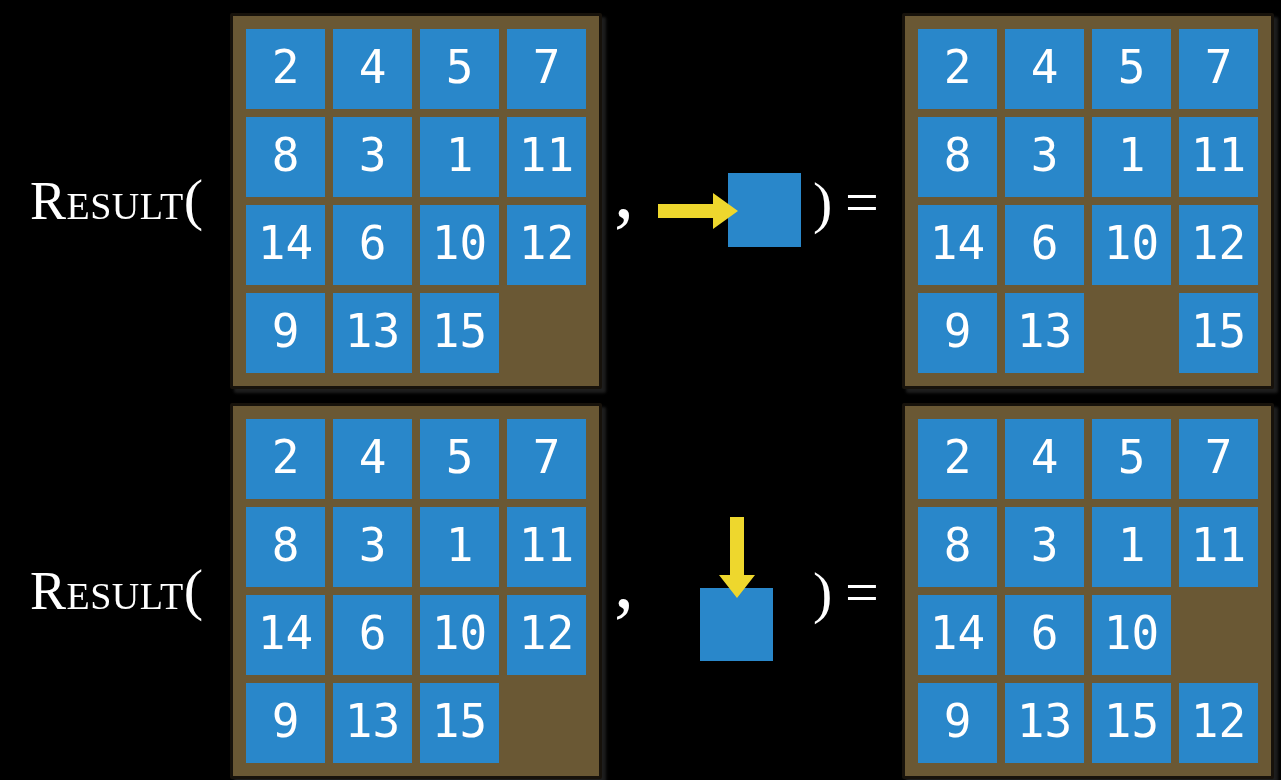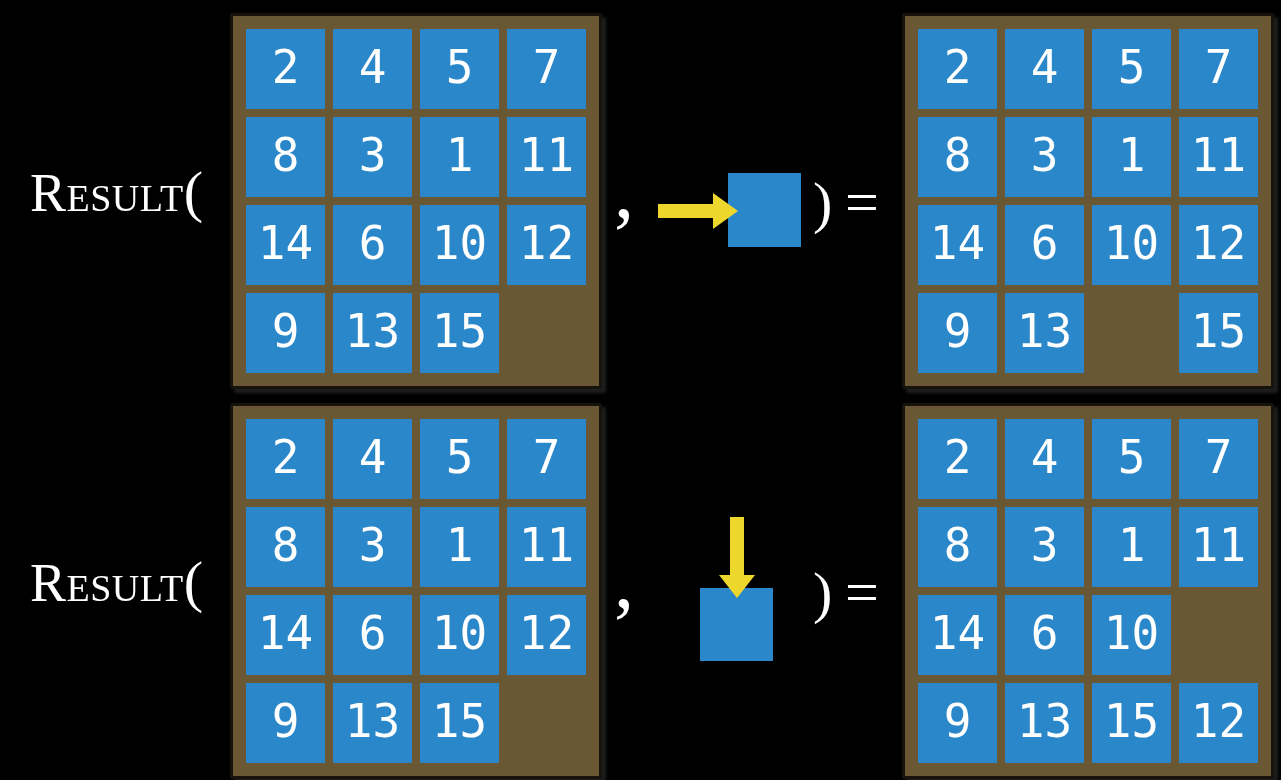--- a/index.html
+++ b/index.html
@@ -26,21 +26,21 @@
     left: 0;
     width: 1281px;
     height: 390px;
   }
   #eq1 { top: 0; }
   #eq2 { top: 390px; }
 
   .func-label {
     position: absolute;
     left: 30px;
-    top: 166px;
+    top: 174px;
     color: var(--formula-text);
     font-size: 54px;
     line-height: 1;
     white-space: nowrap;
   }
   .sc { font-variant: small-caps; letter-spacing: 0.5px; }
   .big-paren {
     font-size: 58px;
     line-height: 0;
     font-weight: normal;

